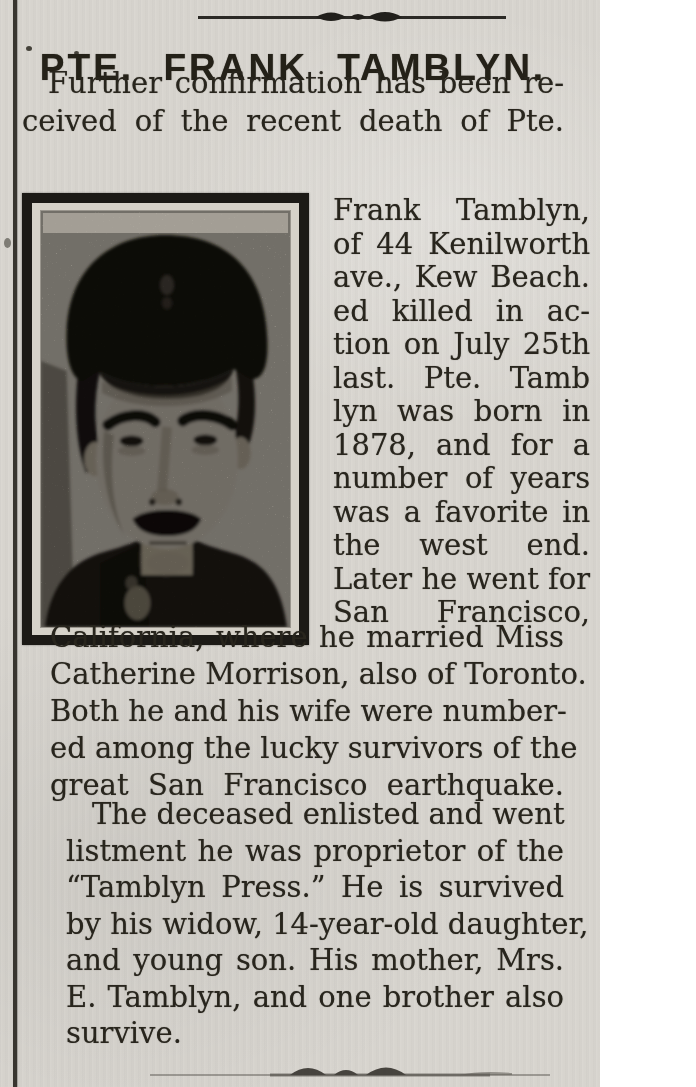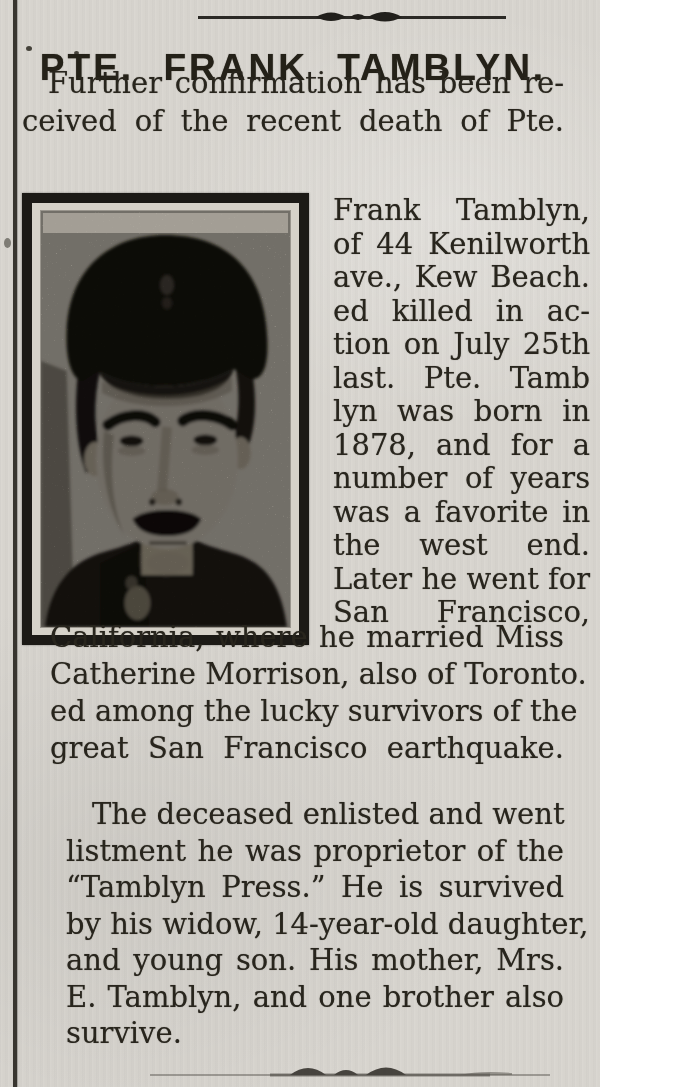--- a/index.html
+++ b/index.html
@@ -167,20 +167,21 @@
       <div class="jline">was a favorite in</div>
       <div class="jline">the west end.</div>
       <div class="jline">Later he went for</div>
       <div class="jline">San Francisco,</div>
     </div>
   </div>
 
   <div class="block body-text fulls">
     <div class="jline">California, where he married Miss</div>
     <div class="jline">Catherine Morrison, also of Toronto.</div>
+    <div class="jline">Both he and his wife were number-</div>
     <div class="jline">ed among the lucky survivors of the</div>
     <div class="jline">great San Francisco earthquake.</div>
   </div>
 
   <div class="block body-text para3">
     <div class="jline indent">The deceased enlisted and went</div>
     <div class="jline">listment he was proprietor of the</div>
     <div class="jline">“Tamblyn Press.”  He is survived</div>
     <div class="jline">by his widow, 14-year-old daughter,</div>
     <div class="jline">and young son.  His mother, Mrs.</div>

